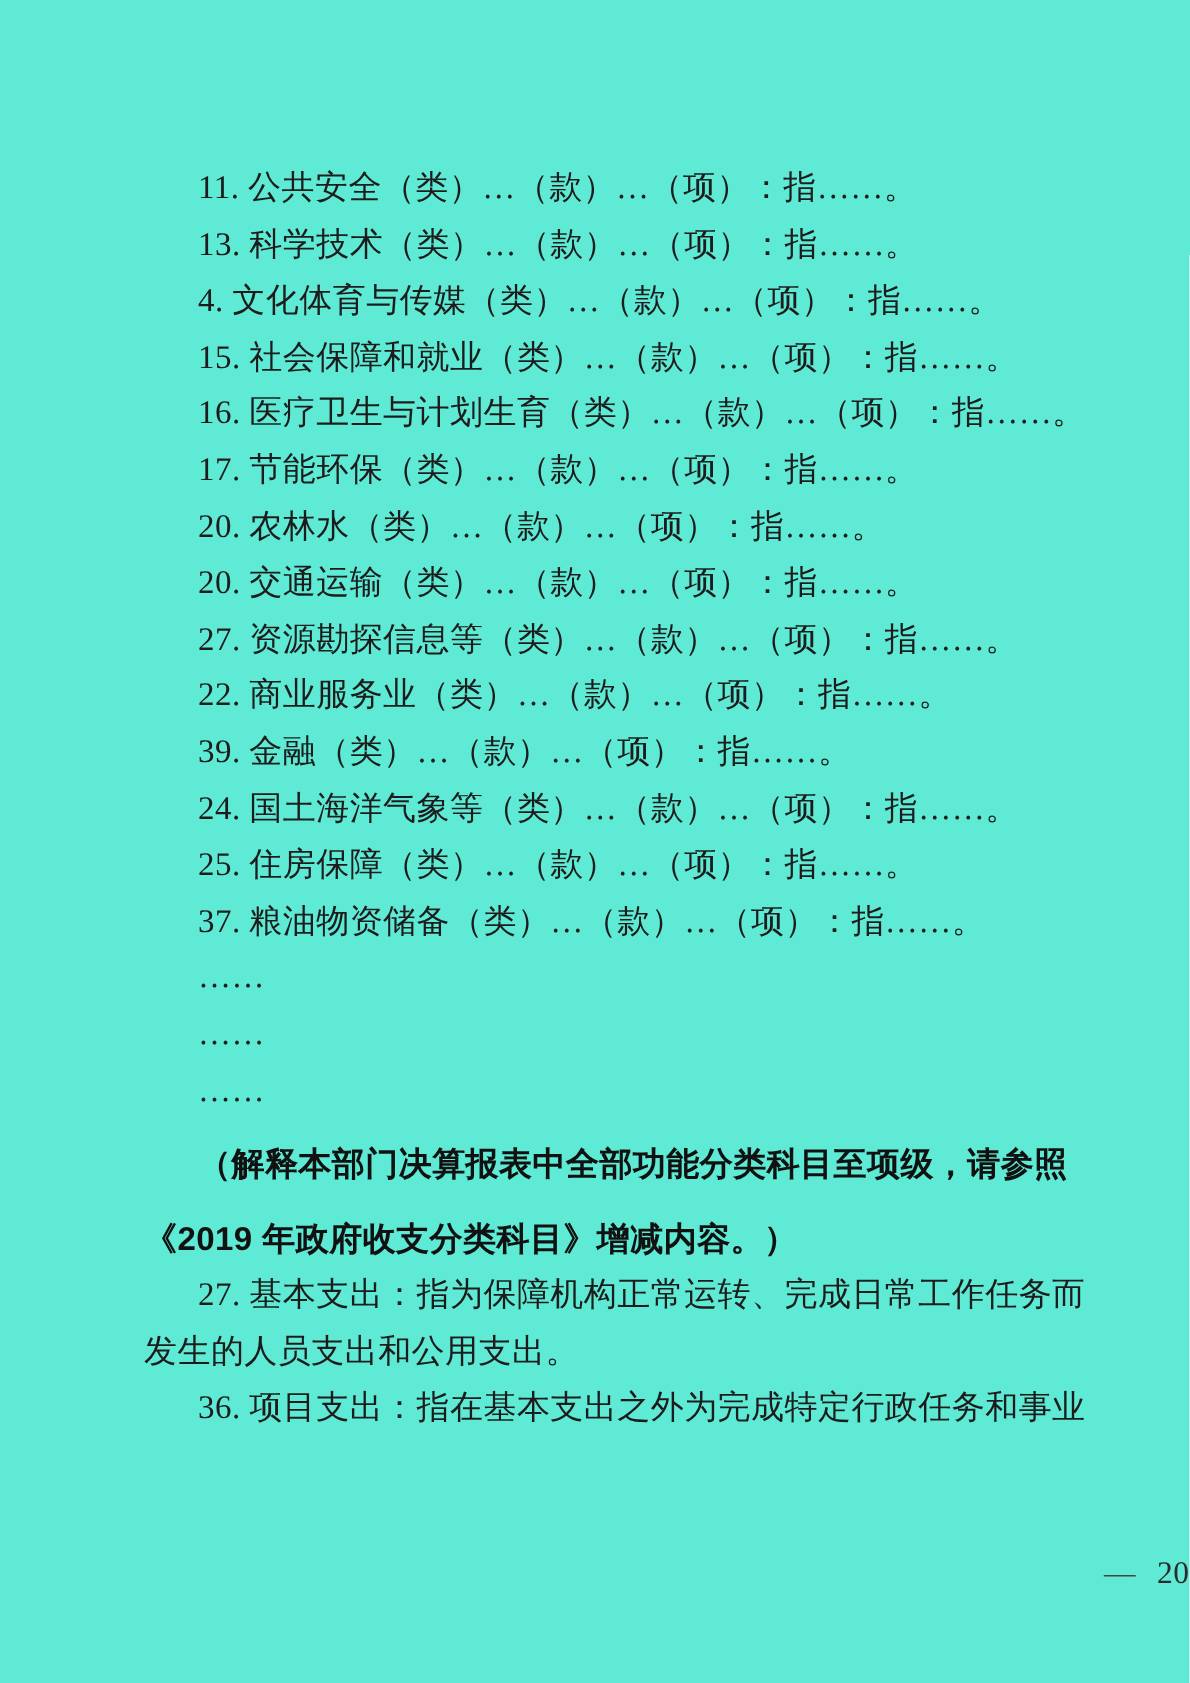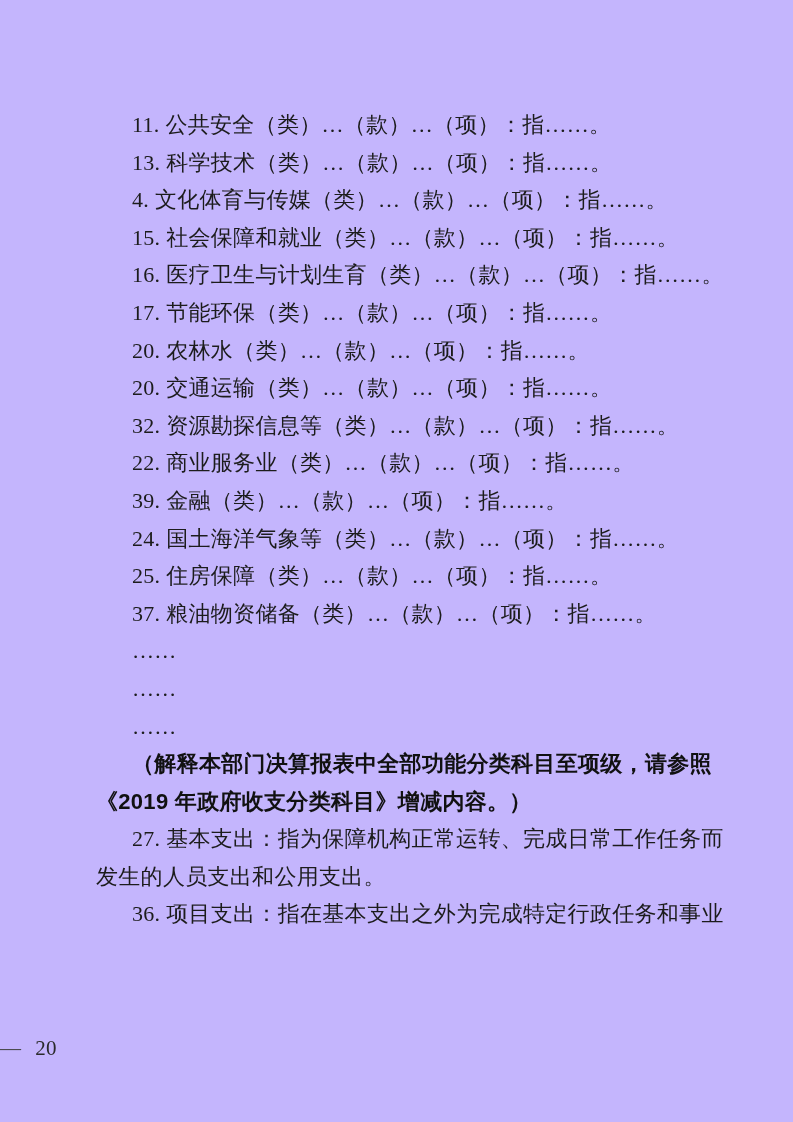--- a/index.html
+++ b/index.html
@@ -9,68 +9,69 @@
     height: 1122px;
     position: relative;
     font-family: "Liberation Serif", "DejaVu Serif", serif;
     color: #1c1c1c;
   }
   .page {
     position: absolute;
     left: 0; top: 0;
     width: 793px;
     height: 1122px;
-    background: #c4b5fd;
+    background: #5eead4;
     overflow: hidden;
   }
   .content {
     position: absolute;
     left: 96px;
     top: 106px;
     width: 608px;
   }
   .line {
     font-size: 22px;
     line-height: 37.6px;
     white-space: nowrap;
     letter-spacing: 0.3px;
   }
   .indent { padding-left: 36px; }
   .bold {
     font-family: "Liberation Sans", "DejaVu Sans", sans-serif;
     font-weight: bold;
     color: #111111;
+    margin-top: 12px;
   }
   .footer {
     position: absolute;
     left: 0;
     width: 793px;
     top: 1036px;
-    text-align: left;
+    text-align: right;
     font-size: 21px;
     color: #2a2a2a;
     letter-spacing: 0.3px;
   }
   .footer .dash { margin-right: 14px; color: #444444; }
 </style>
 </head>
 <body>
 
 <div class="page">
   <div class="content" id="content">
 
   <div class="line indent">11. 公共安全（类）…（款）…（项）：指……。</div>
       <div class="line indent">13. 科学技术（类）…（款）…（项）：指……。</div>
       <div class="line indent">4. 文化体育与传媒（类）…（款）…（项）：指……。</div>
       <div class="line indent">15. 社会保障和就业（类）…（款）…（项）：指……。</div>
       <div class="line indent">16. 医疗卫生与计划生育（类）…（款）…（项）：指……。</div>
       <div class="line indent">17. 节能环保（类）…（款）…（项）：指……。</div>
       <div class="line indent">20. 农林水（类）…（款）…（项）：指……。</div>
       <div class="line indent">20. 交通运输（类）…（款）…（项）：指……。</div>
-      <div class="line indent">32. 资源勘探信息等（类）…（款）…（项）：指……。</div>
+      <div class="line indent">27. 资源勘探信息等（类）…（款）…（项）：指……。</div>
       <div class="line indent">22. 商业服务业（类）…（款）…（项）：指……。</div>
       <div class="line indent">39. 金融（类）…（款）…（项）：指……。</div>
       <div class="line indent">24. 国土海洋气象等（类）…（款）…（项）：指……。</div>
       <div class="line indent">25. 住房保障（类）…（款）…（项）：指……。</div>
       <div class="line indent">37. 粮油物资储备（类）…（款）…（项）：指……。</div>
       <div class="line indent">……</div>
       <div class="line indent">……</div>
       <div class="line indent">……</div>
       <div class="line indent bold">（解释本部门决算报表中全部功能分类科目至项级，请参照</div>
       <div class="line bold">《2019 年政府收支分类科目》增减内容。）</div>

